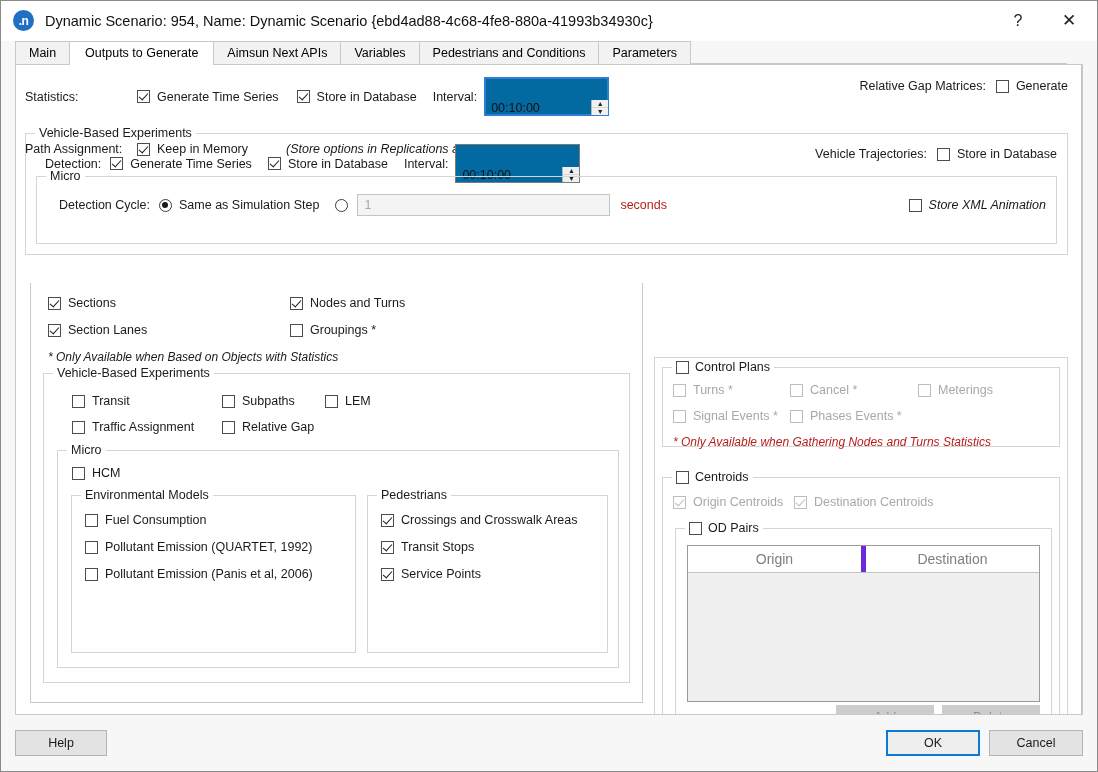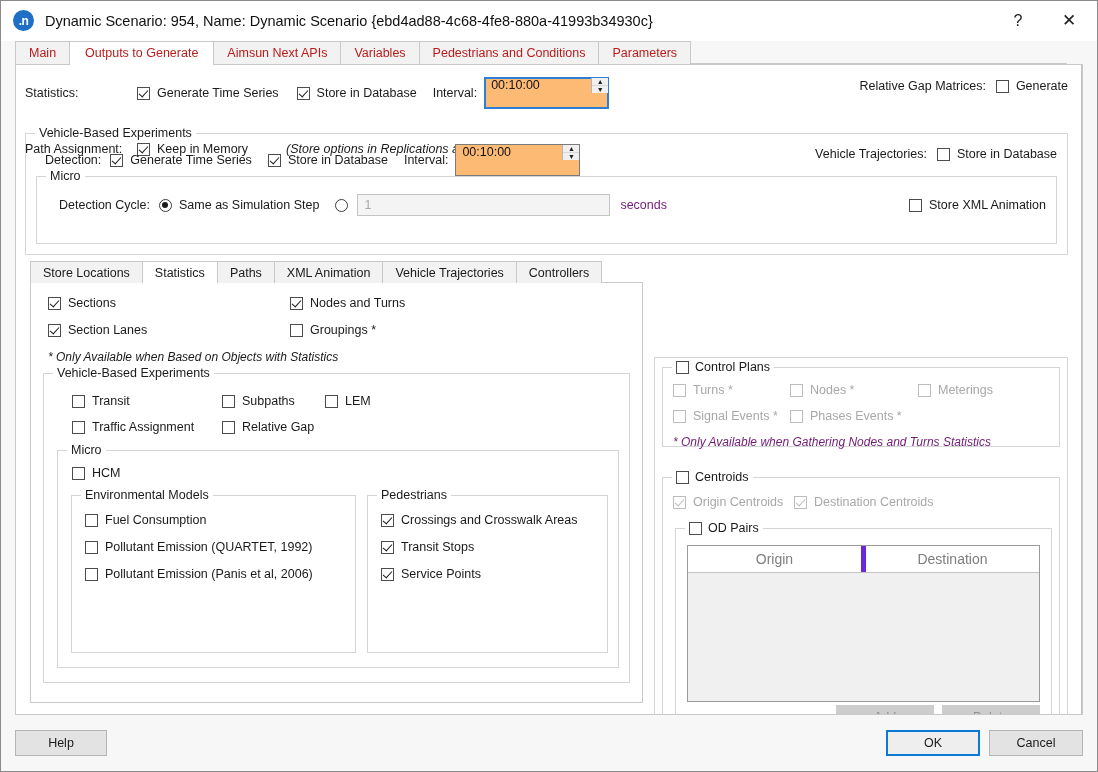--- a/index.html
+++ b/index.html
@@ -65,21 +65,21 @@
   }
   .tab {
     height: 23px;
     padding: 0 13px;
     display: flex; align-items: center;
     font-size: 12.5px;
     background: #f2f2f2;
     border: 1px solid #c9c9c9;
     border-bottom: none;
     margin-right: -1px;
-    color: #b91c1c;
+    color: #000000;
     position: relative; z-index: 1;
     cursor: default;
   }
   .tab.active {
     background: #ffffff;
     border-color: #c9c9c9;
     z-index: 3;
     padding: 0 15px;
   }
   .tab.active::after {
@@ -95,21 +95,21 @@
     background: #ffffff;
     border: 1px solid #c9c9c9;
     position: relative;
     overflow: hidden;
   }
 
   
   .row { display: flex; align-items: center; }
   .lbl { white-space: nowrap; }
   .ital { font-style: italic; }
-  .muted { color: #701a75; }
+  .muted { color: #b91c1c; }
 
   .cb {
     width: 13px; height: 13px;
     border: 1px solid #4c4c4c;
     background: #fff;
     display: inline-block;
     position: relative;
     flex: 0 0 13px;
   }
   .cb.checked::after {
@@ -151,24 +151,24 @@
     top: -8px; left: 9px;
     background: #ffffff;
     padding: 0 4px;
     font-size: 12.5px;
     white-space: nowrap;
     display: flex; align-items: center; gap: 6px;
   }
 
   
   .spin {
-    display: inline-flex; align-items: flex-start;
-    height: 32px;
+    display: inline-flex; align-items: flex-end;
+    height: 39px;
     border: 1px solid #7b7b7b;
-    background: #fdba74;
+    background: #0369a1;
   }
   .spin.focus { border: 1px solid #2d7fd3; box-shadow: inset 0 0 0 1px #2d7fd3; }
   .spin .val {
     padding: 0 6px; display: flex; align-items: center;
     font-size: 12.5px; color: #111;
     font-family: "Liberation Sans", sans-serif;
   }
   .spin .arrows {
     width: 17px; border-left: 1px solid #b5b5b5;
     background: #f0f0f0;
@@ -352,36 +352,28 @@
         </div>
         <div class="row" style="position:absolute; left:22px; top:17px; right:10px;">
           <span class="lbl">Detection Cycle:</span>
           <span class="cbwrap" style="margin-left:9px;">
             <span class="rb sel"></span>
             <span>Same as Simulation Step</span>
           </span>
           <span class="rb" style="margin-left:16px;"></span>
           <span class="txtfield" style="margin-left:9px; width:253px;">1</span>
           <span class="lbl muted" style="margin-left:10px;">seconds</span>
-          <span class="cbwrap" style="margin-left:auto;">
+          <span class="cbwrap" style="margin-left:auto;font-style:italic;">
             <span class="cb"></span>
             <span>Store XML Animation</span>
           </span>
         </div>
       </div>
     </div>
 
-    <div class="itabstrip" style="position:absolute; left:14px; top:196px; width:613px;">
-      <div class="itab">Store Locations</div>
-      <div class="itab active">Statistics</div>
-      <div class="itab">Paths</div>
-      <div class="itab">XML Animation</div>
-      <div class="itab">Vehicle Trajectories</div>
-      <div class="itab">Controllers</div>
-    </div>
 
     <div style="position:absolute; left:14px; top:218px; width:613px; height:420px; border:1px solid #c9c9c9; border-top:none; background:#fff;">
 
       <div class="cbwrap" style="position:absolute; left:17px; top:13px;">
         <span class="cb checked"></span>
         <span>Sections</span>
       </div>
       <div class="cbwrap" style="position:absolute; left:17px; top:40px;">
         <span class="cb checked"></span>
         <span>Section Lanes</span>
@@ -478,21 +470,21 @@
           <span class="cb"></span>
           <span style="font-weight:normal;">Control Plans</span>
         </div>
 
         <div class="cbwrap disabled" style="position:absolute; left:10px; top:15px;">
           <span class="cb dis"></span>
           <span>Turns *</span>
         </div>
         <div class="cbwrap disabled" style="position:absolute; left:127px; top:15px;">
           <span class="cb dis"></span>
-          <span>Nodes *</span>
+          <span>Cancel *</span>
         </div>
         <div class="cbwrap disabled" style="position:absolute; left:255px; top:15px;">
           <span class="cb dis"></span>
           <span>Meterings</span>
         </div>
         <div class="cbwrap disabled" style="position:absolute; left:10px; top:41px;">
           <span class="cb dis"></span>
           <span>Signal Events *</span>
         </div>
         <div class="cbwrap disabled" style="position:absolute; left:127px; top:41px;">

